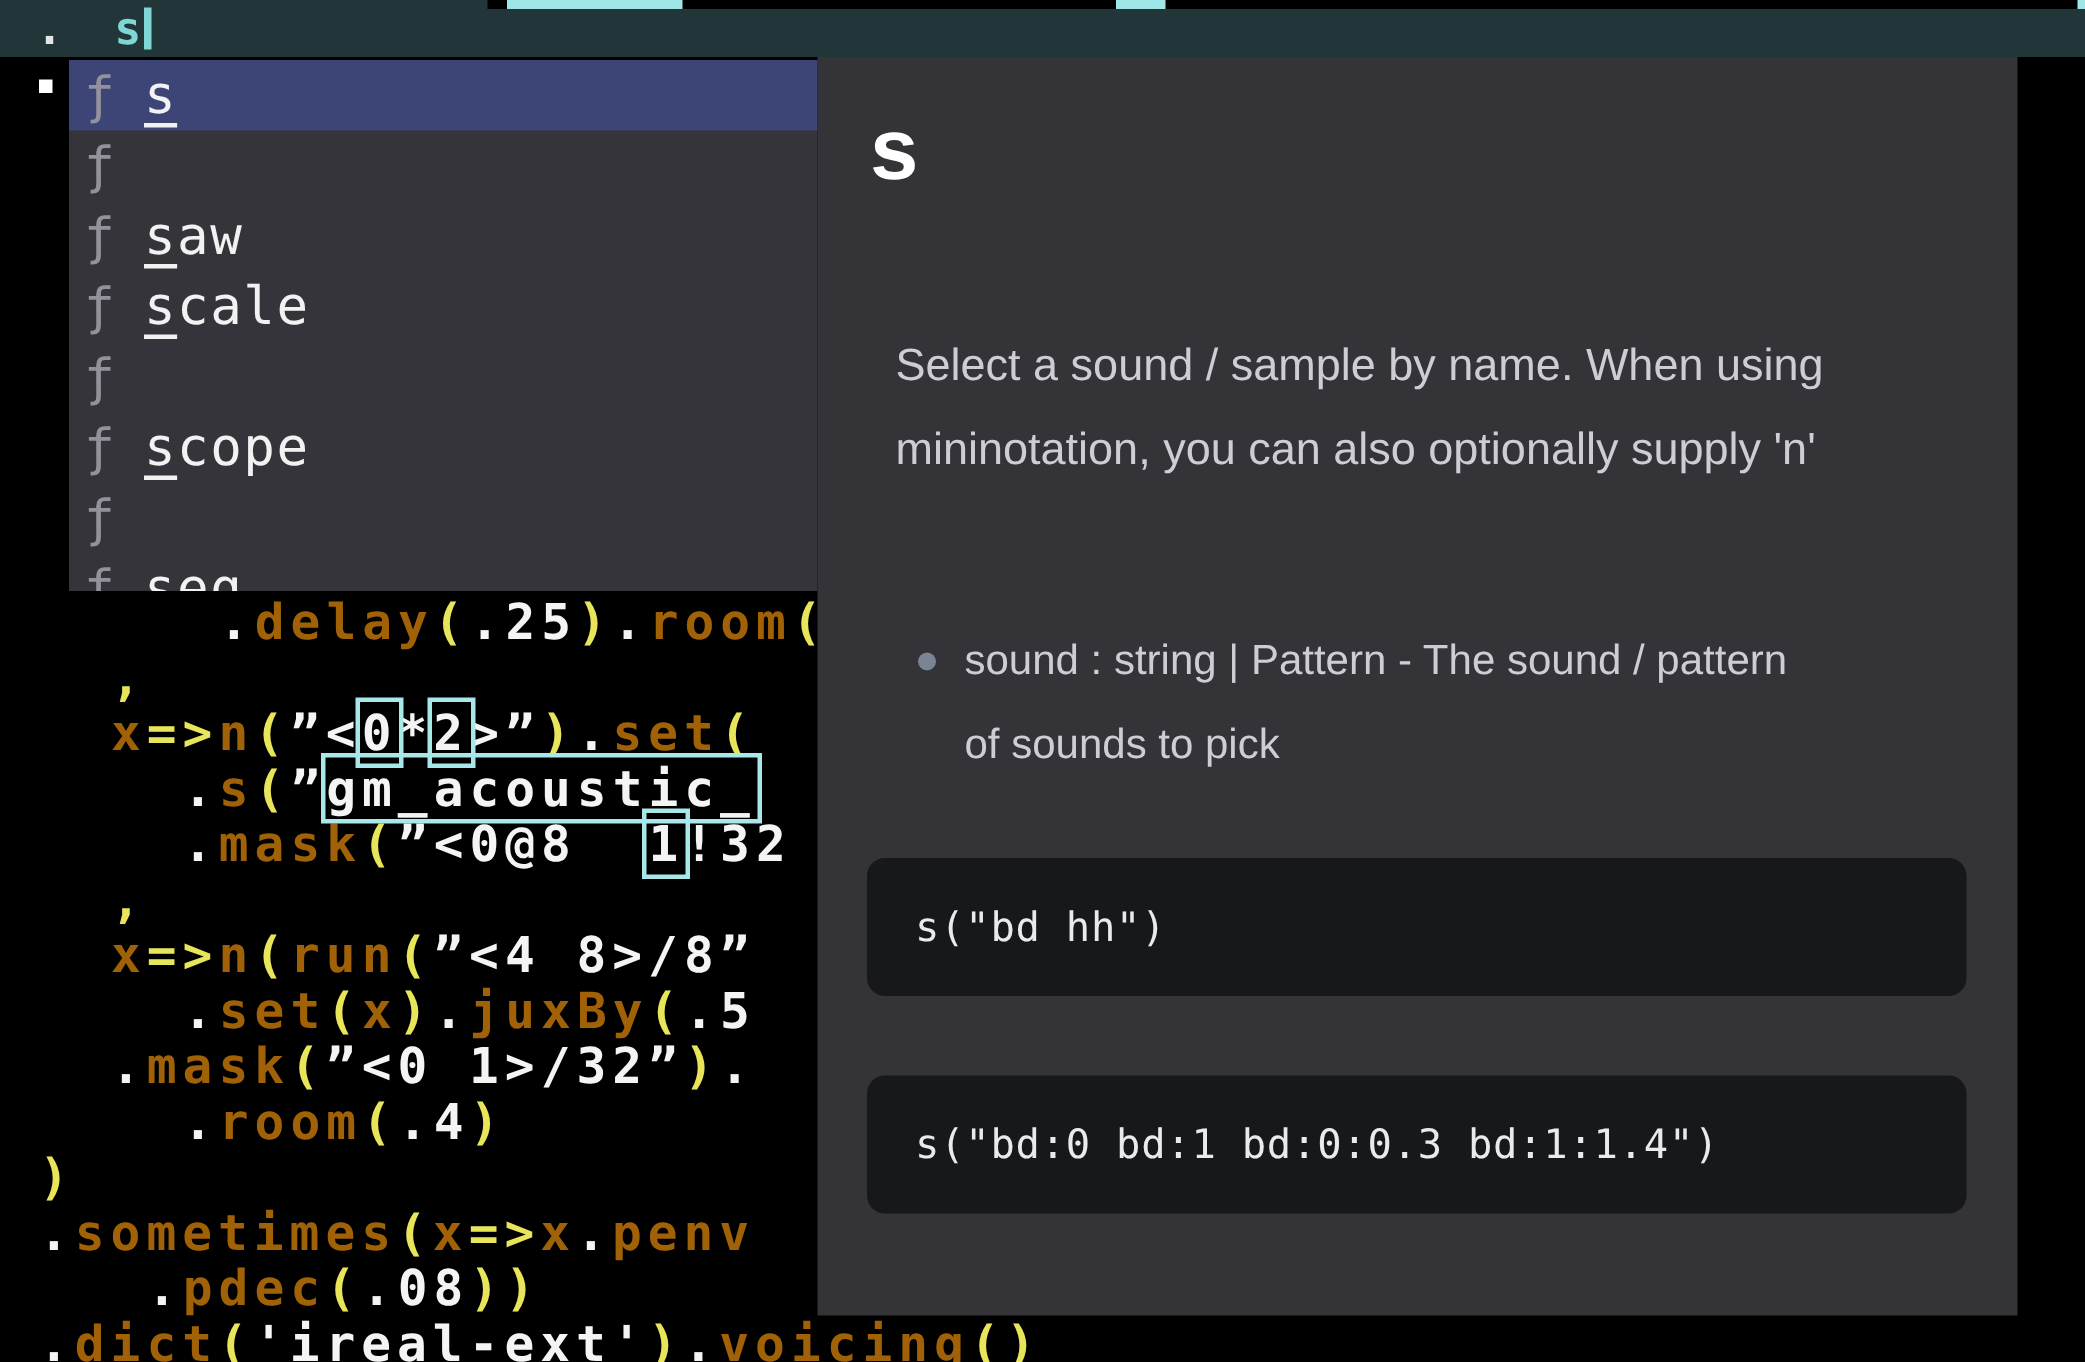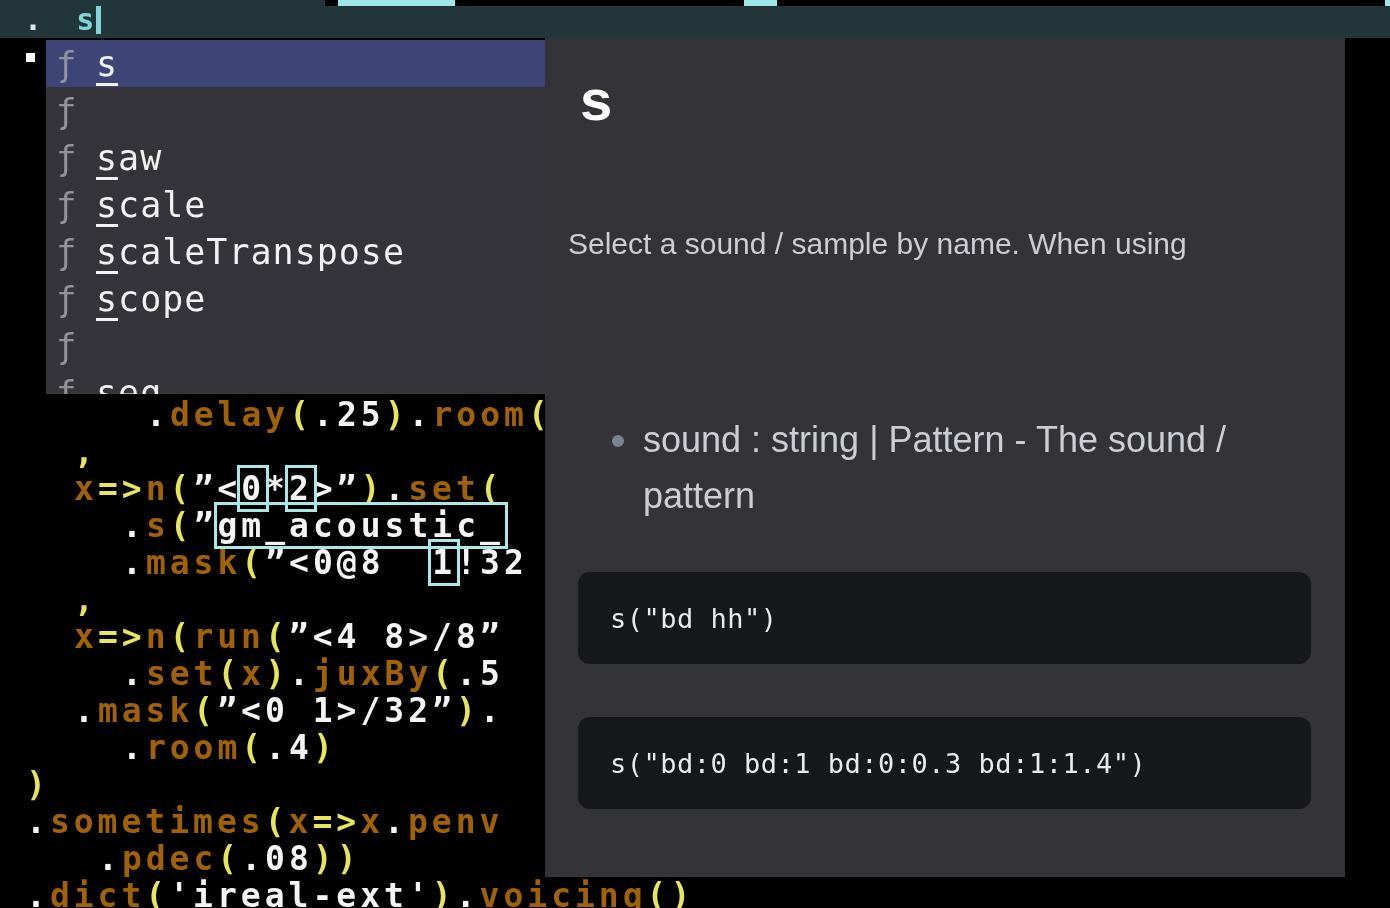--- a/index.html
+++ b/index.html
@@ -76,30 +76,30 @@
   #docpanel {
     position:absolute; left:545px; top:38px; width:800px; height:839px;
     background:#343338; overflow:hidden; z-index:8;
     color:#ccced4;
   }
   #doc-title {
     position:absolute; left:35px; top:28px;
     font-size:58px; font-weight:bold; color:#ffffff;
   }
   #doc-desc {
-    position:absolute; left:23px; top:178px;
+    position:absolute; left:52px; top:178px;
     font-size:30px; line-height:56px; color:#ccced4;
   }
   #param-dot {
     position:absolute; left:67px; top:397px;
     width:12px; height:12px; border-radius:50%; background:#7b8495;
   }
   #param-lines {
     position:absolute; left:98px; top:374px;
-    font-size:36px; line-height:56px; color:#ccced4;
+    font-size:28px; line-height:56px; color:#ccced4;
   }
   #doc-examples { position:absolute; left:33px; top:534px; }
   .example {
     width:733px; height:92px; margin-bottom:53px;
     background:#17181c; border-radius:12px;
     display:flex; align-items:center;
   }
   .example code {
     font-family:"DejaVu Sans Mono",monospace;
     font-size:27px; color:#e9eaec; padding-left:32px;
@@ -133,43 +133,44 @@
     <div class="ac-row">
       <span class="ac-icon">ƒ</span>
       <span class="ac-label"><u>s</u>aw</span>
     </div>
     <div class="ac-row">
       <span class="ac-icon">ƒ</span>
       <span class="ac-label"><u>s</u>cale</span>
     </div>
     <div class="ac-row">
       <span class="ac-icon">ƒ</span>
-      <span class="ac-label"><u>s</u>caleTranspose</span>
     </div>
     <div class="ac-row">
       <span class="ac-icon">ƒ</span>
       <span class="ac-label"><u>s</u>cope</span>
     </div>
     <div class="ac-row">
       <span class="ac-icon">ƒ</span>
     </div>
     <div class="ac-row">
       <span class="ac-icon">ƒ</span>
       <span class="ac-label"><u>s</u>eg</span>
     </div>
   </div>
 
 <div id="docpanel">
   <div id="doc-title">s</div>
   <div id="doc-desc">
       <div>Select a sound / sample by name. When using</div>
+      <div>mininotation, you can also optionally supply 'n'</div>
     </div>
   <div id="param-dot"></div>
   <div id="param-lines">
       <div>sound : string | Pattern - The sound / pattern</div>
+      <div>of sounds to pick</div>
     </div>
   <div id="doc-examples">
       <div class="example">
         <code>s("bd hh")</code>
       </div>
       <div class="example">
         <code>s("bd:0 bd:1 bd:0:0.3 bd:1:1.4")</code>
       </div>
     </div>
 </div>

